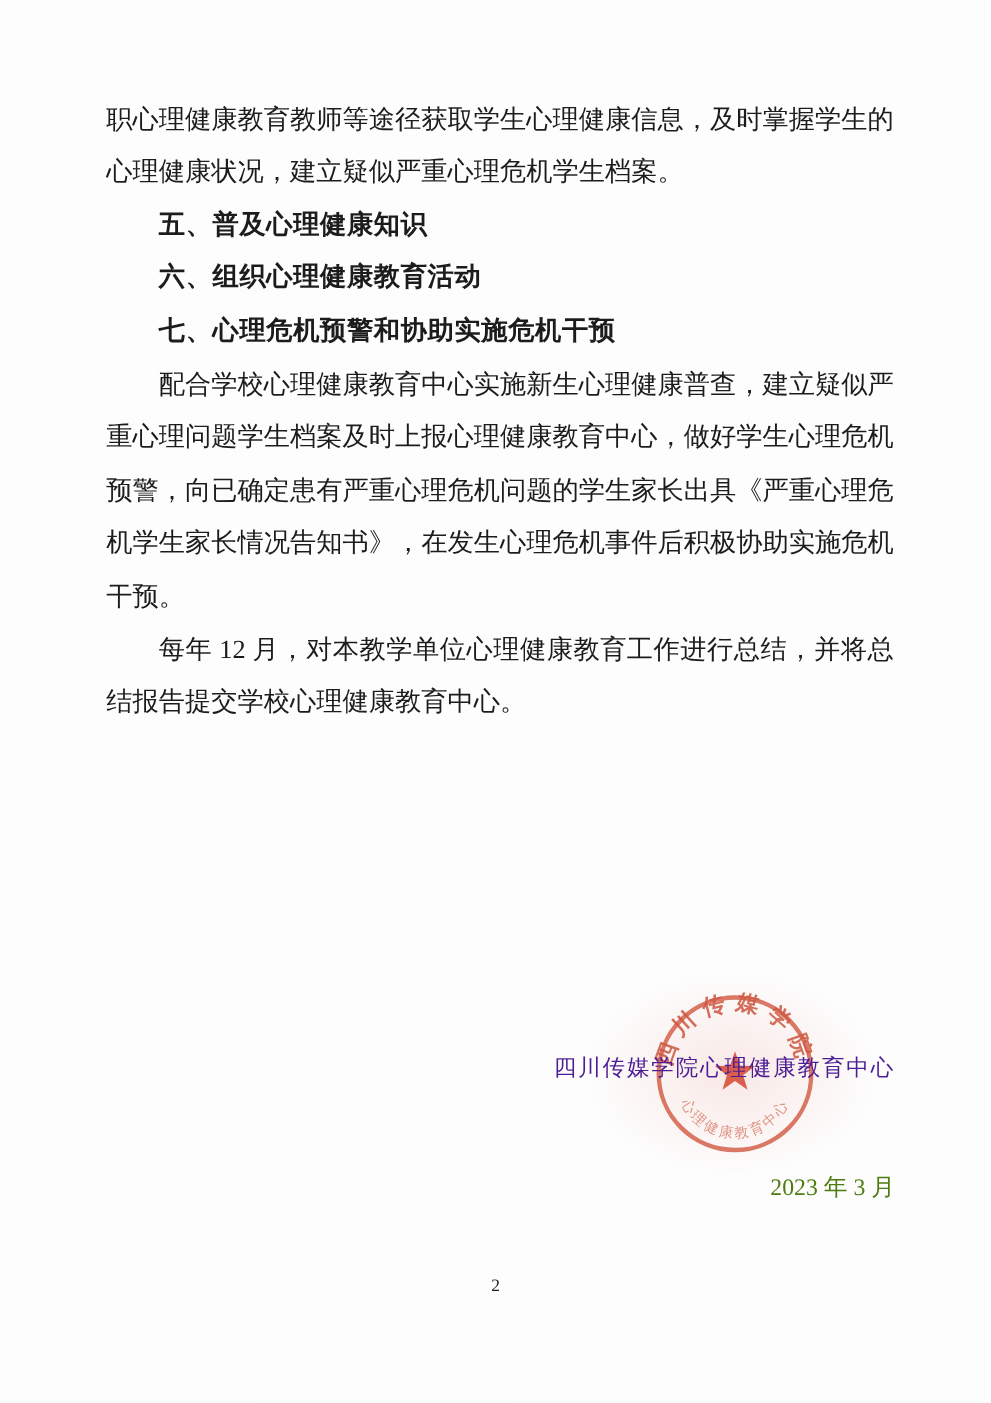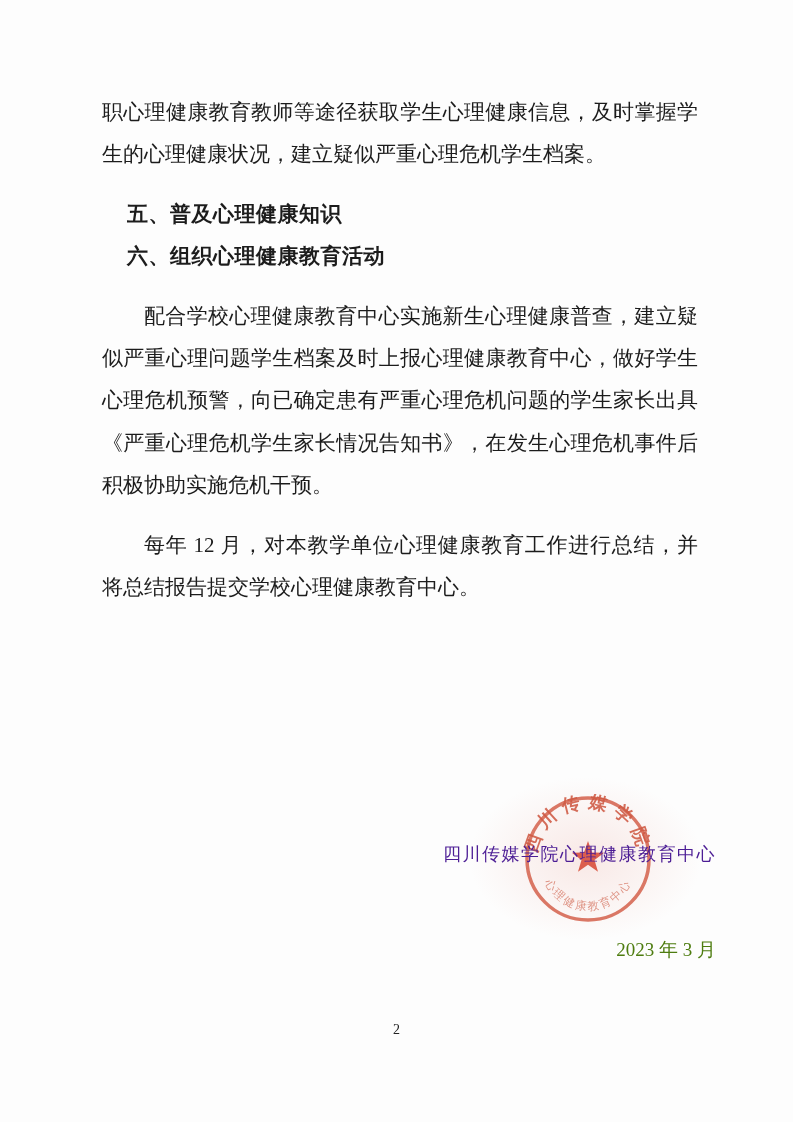--- a/index.html
+++ b/index.html
@@ -14,21 +14,21 @@
   }
   .body-text {
     position: absolute;
     left: 85px;
     width: 630px;
     top: 74px;
     font-size: 21px;
     line-height: 42.4px;
     text-align: justify;
   }
-  .para { margin: 17px; text-indent: 2em; }
+  .para { margin: 0; text-indent: 2em; }
   .para.no-indent { text-indent: 0; }
   .heading {
     margin: 0;
     font-weight: bold;
     text-indent: 2em;
     font-size: 21px;
     line-height: 42.4px;
     font-family: Liberation Sans, sans-serif;
     letter-spacing: 0.5px;
   }
@@ -96,20 +96,21 @@
 
 <div class="page">
 
   <div class="body-text">
     <p class="para no-indent">职心理健康教育教师等途径获取学生心理健康信息，及时掌握学生的心理健康状况，建立疑似严重心理危机学生档案。</p>
 
     <h3 class="heading">五、普及心理健康知识</h3>
 
     <h3 class="heading">六、组织心理健康教育活动</h3>
 
+    <h3 class="heading">七、心理危机预警和协助实施危机干预</h3>
     <p class="para">配合学校心理健康教育中心实施新生心理健康普查，建立疑似严重心理问题学生档案及时上报心理健康教育中心，做好学生心理危机预警，向已确定患有严重心理危机问题的学生家长出具《严重心理危机学生家长情况告知书》，在发生心理危机事件后积极协助实施危机干预。</p>
 
     <p class="para">每年 12 月，对本教学单位心理健康教育工作进行总结，并将总结报告提交学校心理健康教育中心。</p>
   </div>
 
   <div class="stamp-wash"></div>
 
   <div class="stamp">
     <svg viewBox="0 0 130 130" xmlns="http://www.w3.org/2000/svg">
       <defs>

